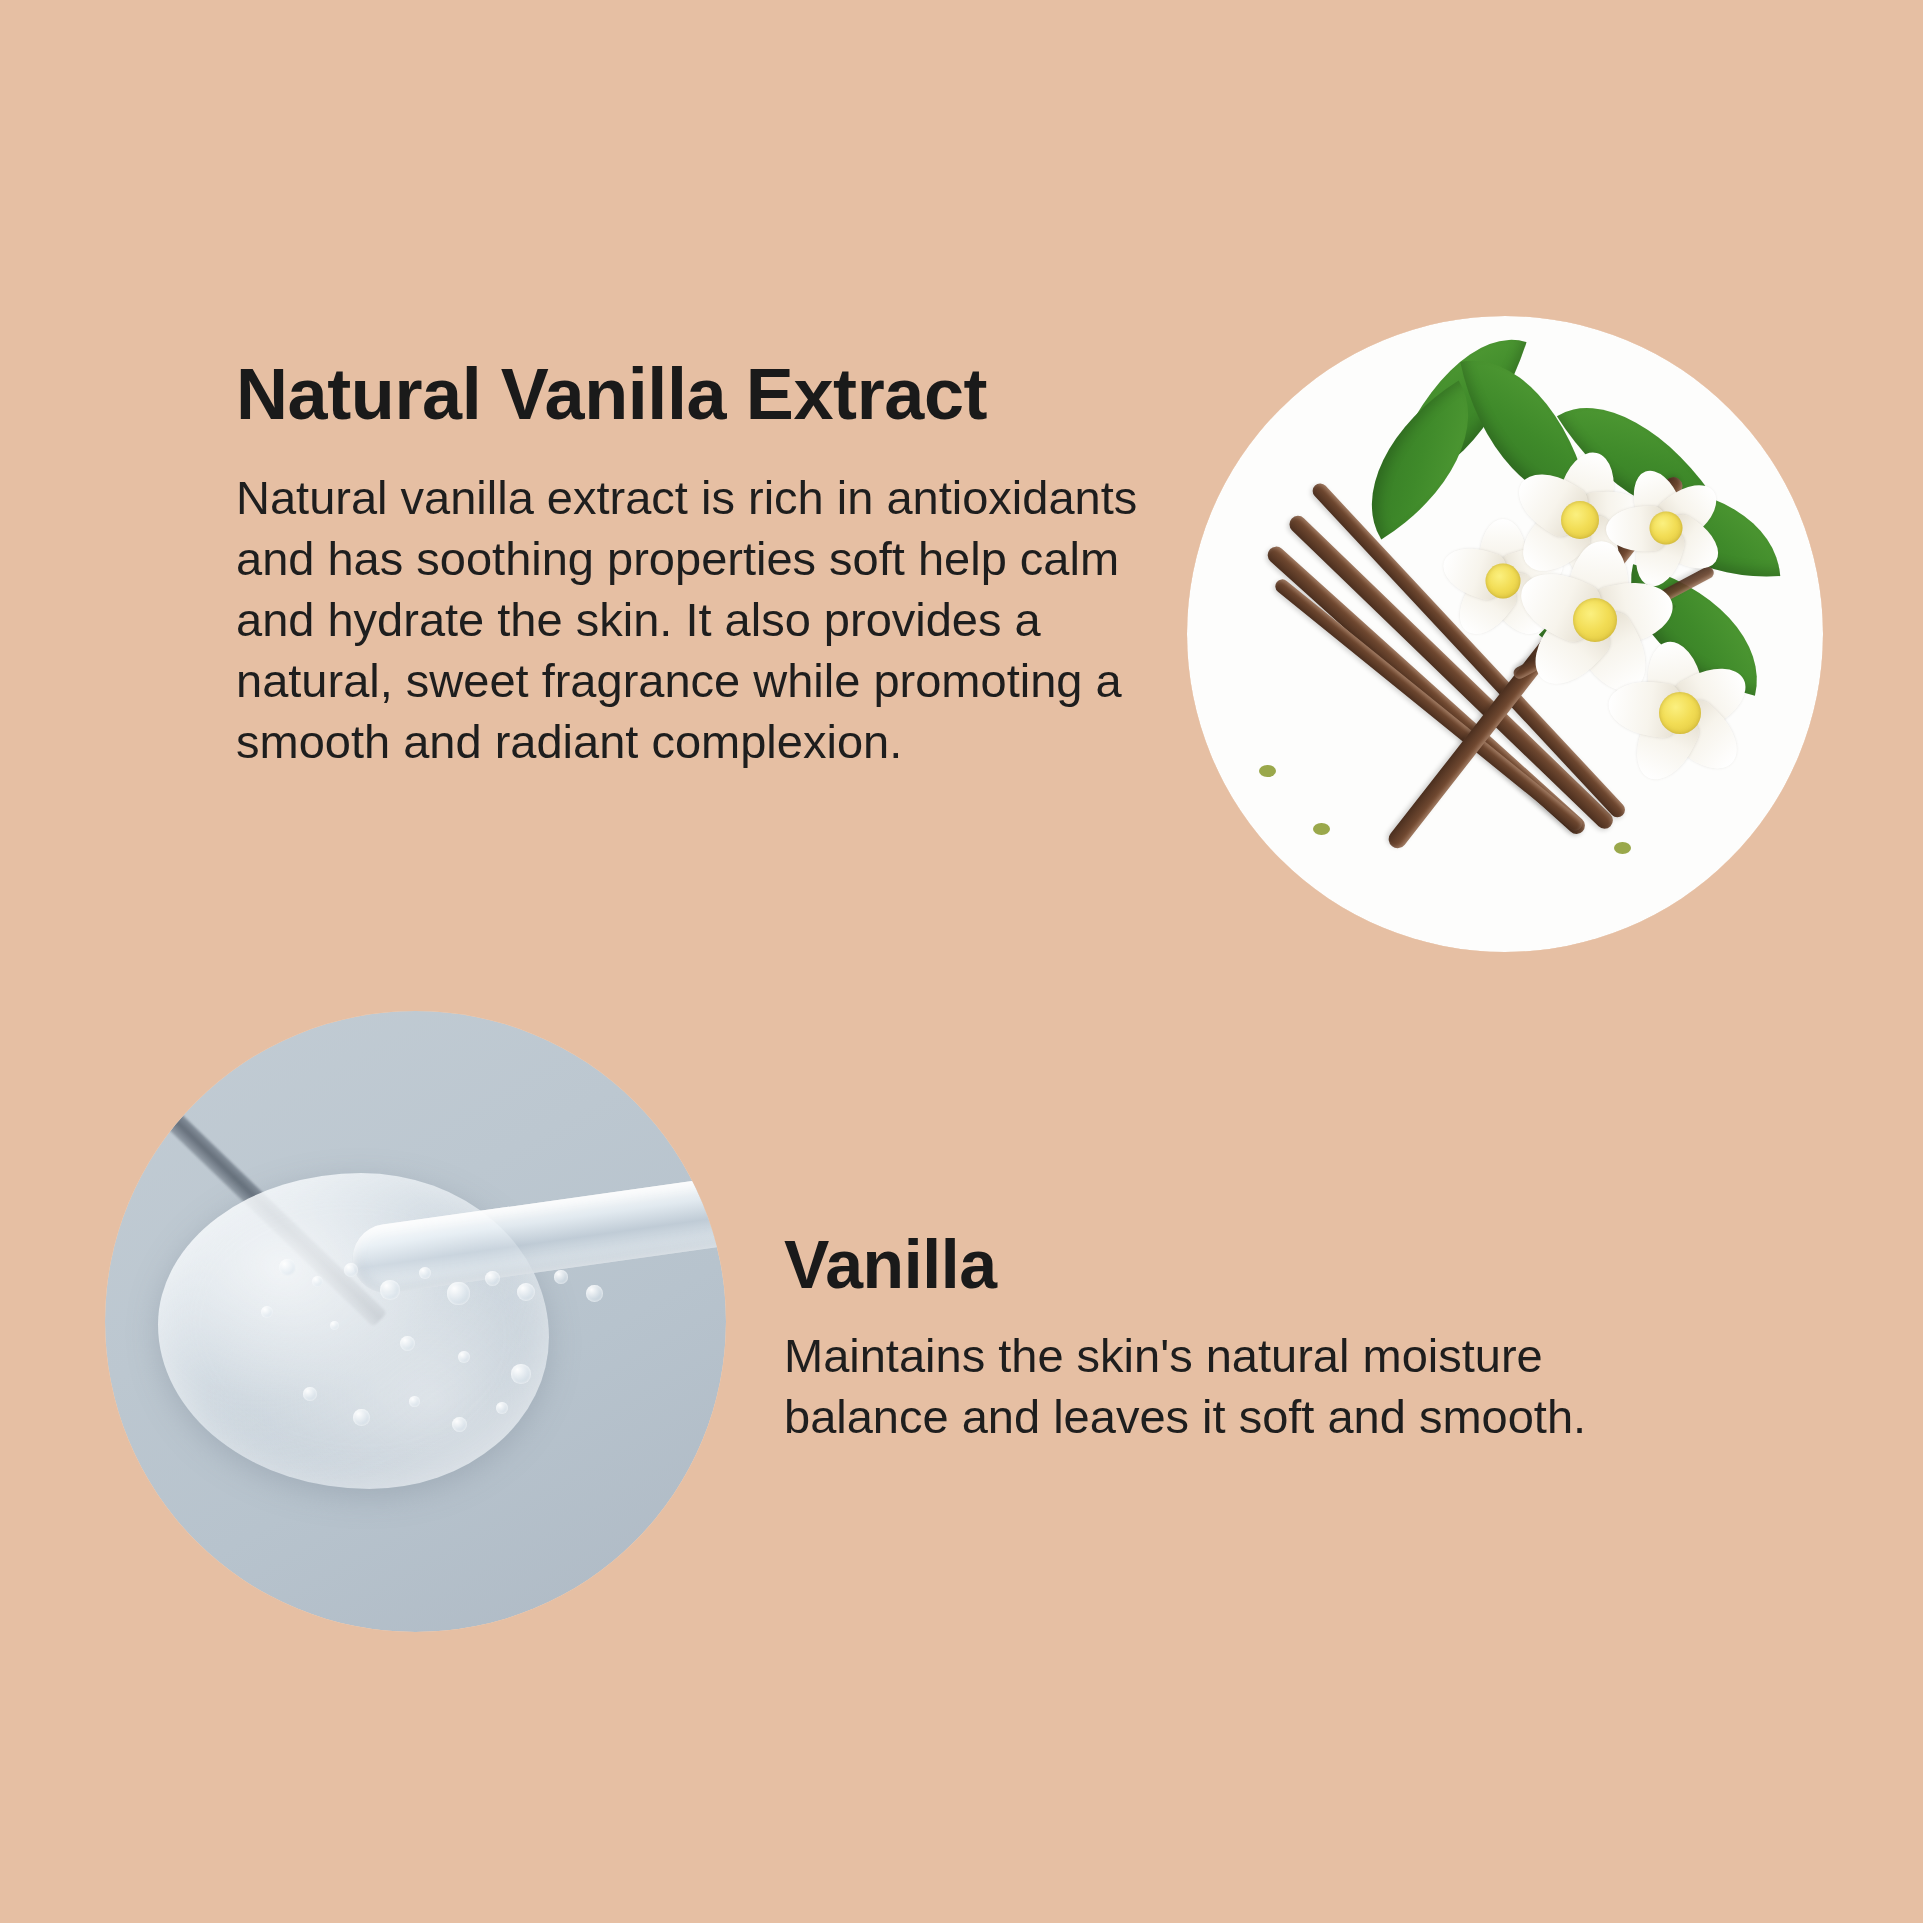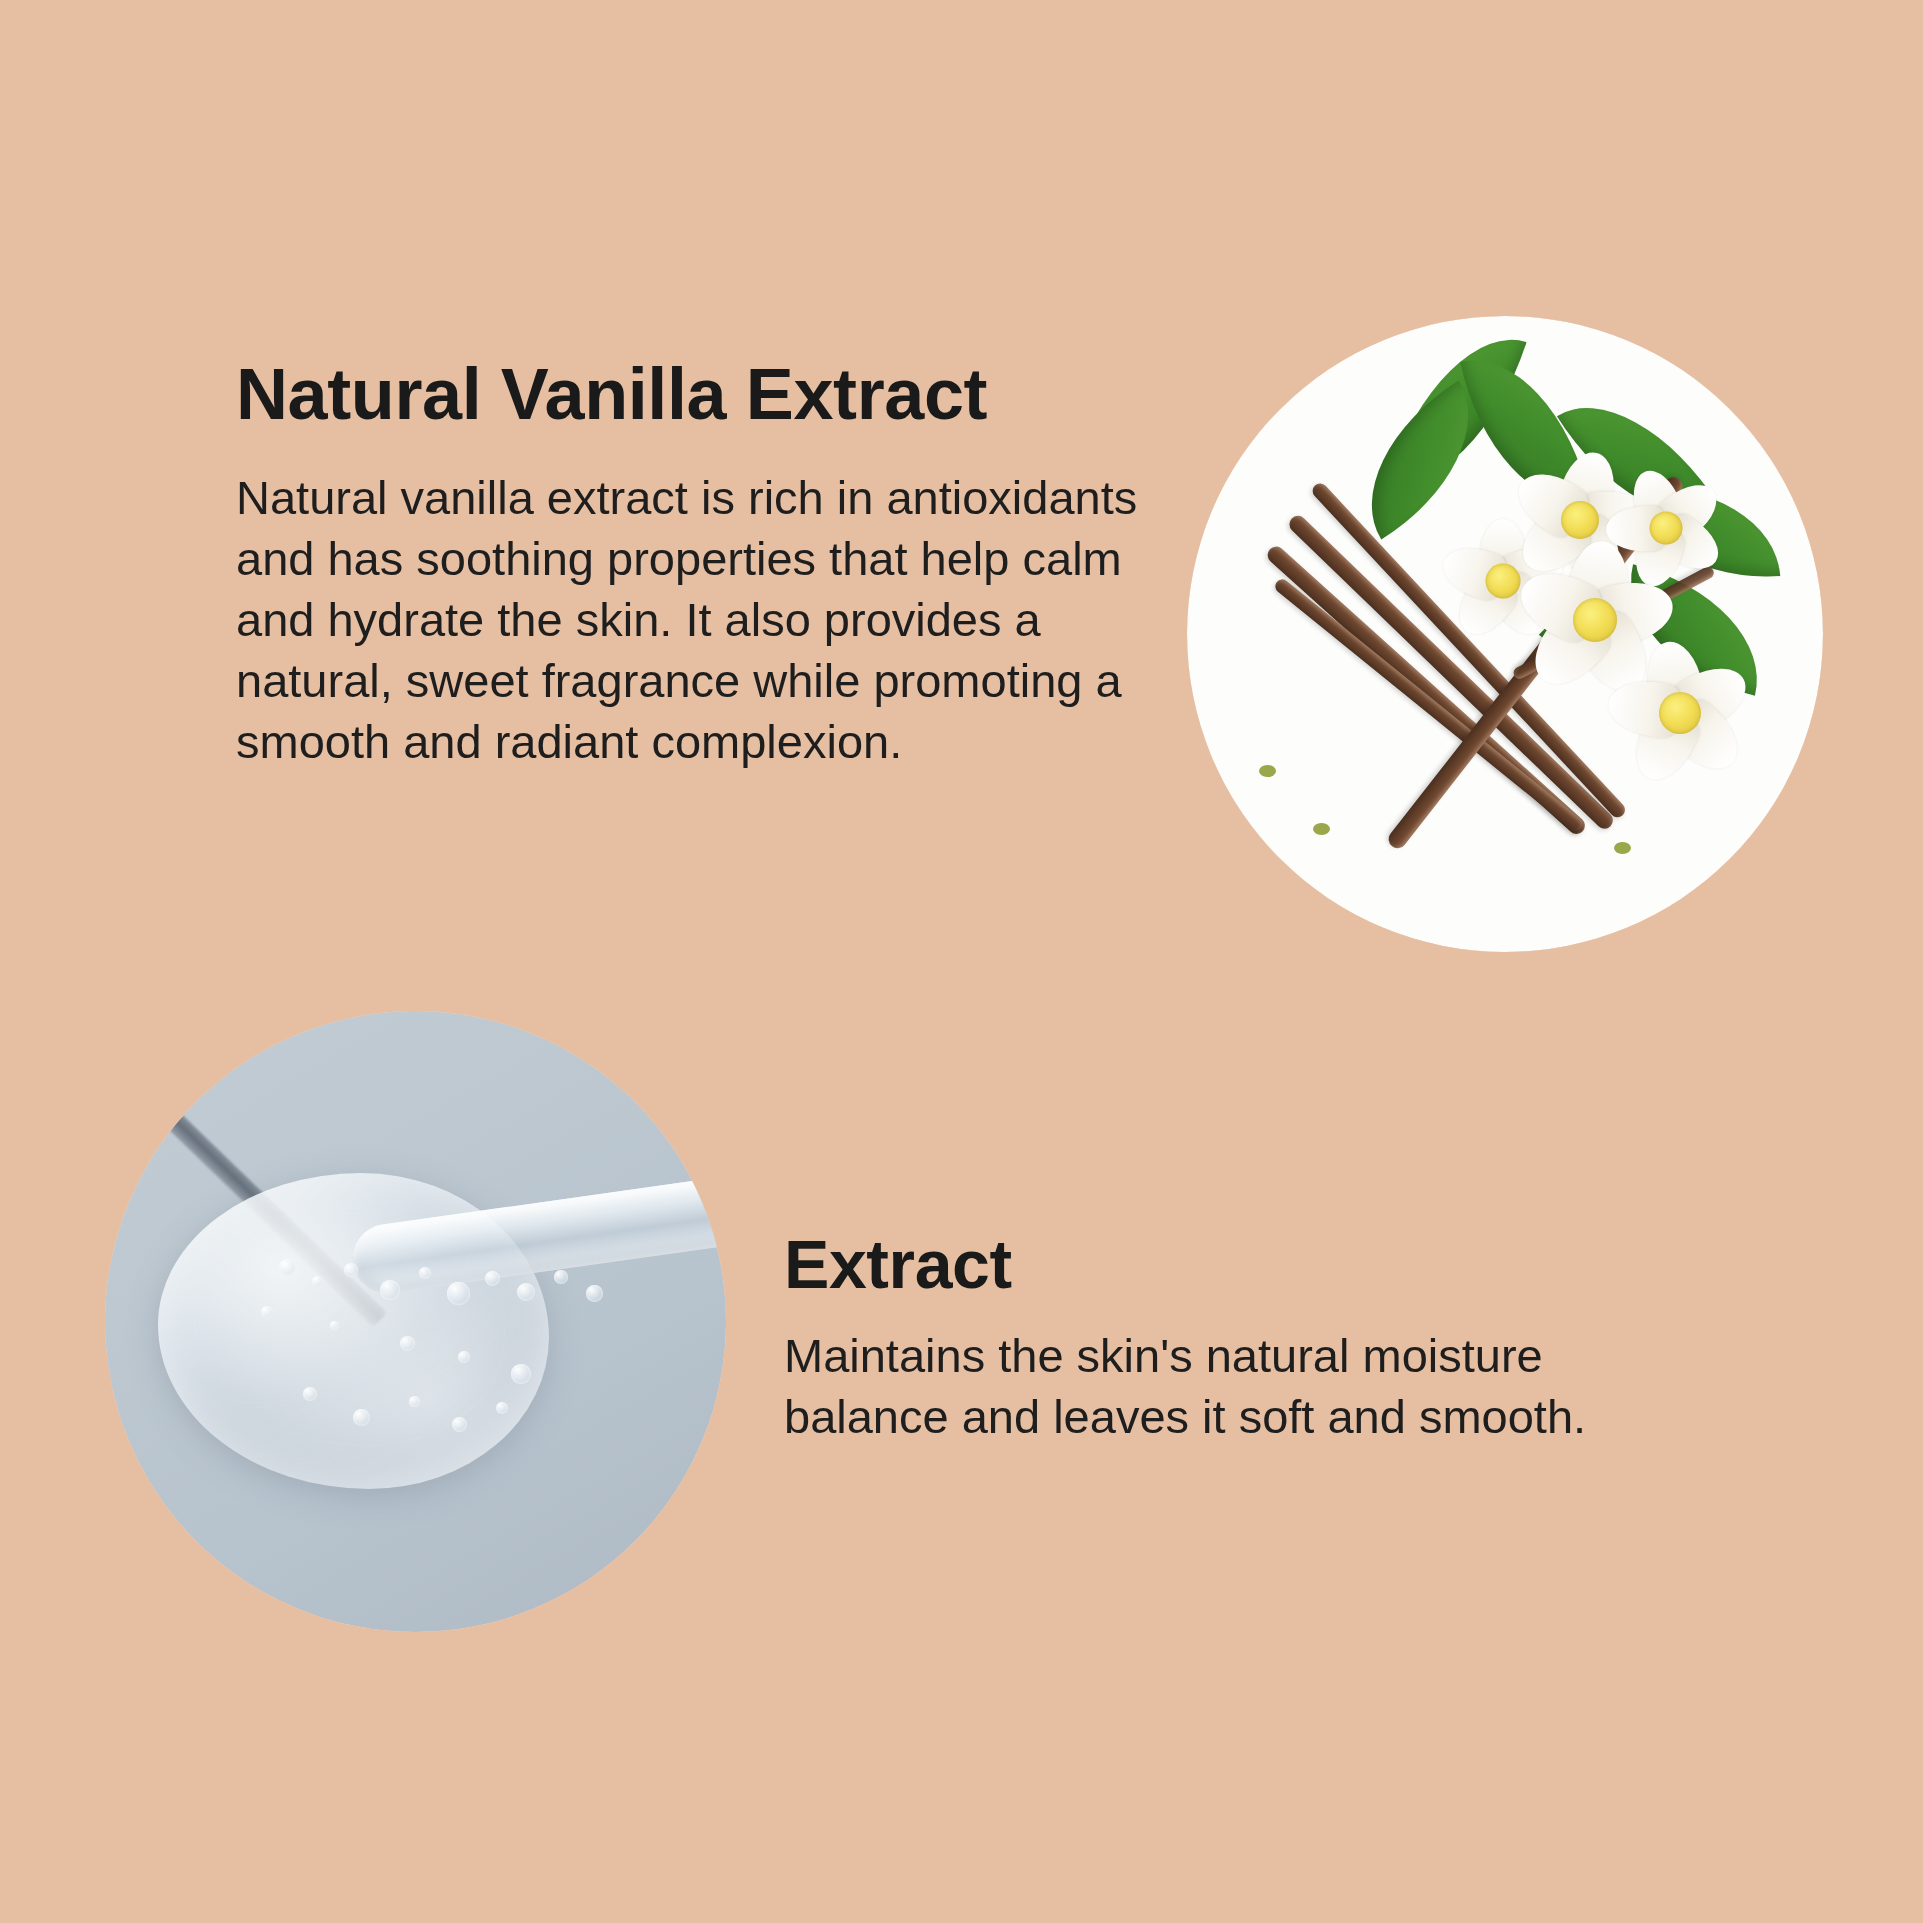--- a/index.html
+++ b/index.html
@@ -195,21 +195,21 @@
     box-shadow: inset 0 0 4.5px rgba(160,135,40,.5);
   }
 </style>
 </head>
 <body>
 
 <div id="page">
 
   <div class="block" id="vanilla-text">
     <h1 class="heading">Natural Vanilla Extract</h1>
-    <p class="body-text">Natural vanilla extract is rich in antioxidants and has soothing properties that help calm and hydrate the skin. It also provides a natural, sweet fragrance while promoting a smooth and radiant complexion.</p>
+    <p class="body-text">Natural vanilla extract is rich in antioxidants and has soothing properties soft help calm and hydrate the skin. It also provides a natural, sweet fragrance while promoting a smooth and radiant complexion.</p>
   </div>
 
   <div class="photo-circle" id="vanilla-photo">
     <div class="photo-inner">
 
       <div class="leaf" style="left:225px; top:7.5px; width:90px; height:173px; transform:rotate(18deg);"></div>
       <div class="leaf" style="left:289px; top:34px; width:98px; height:162px; transform:rotate(-12deg) scaleX(-1);"></div>
       <div class="leaf" style="left:186px; top:69px; width:94px; height:150px; transform:rotate(58deg) scaleX(-1);"></div>
       <div class="leaf" style="left:406px; top:64px; width:90px; height:162px; transform:rotate(-32deg) scaleX(-1);"></div>
       <div class="leaf" style="left:451px; top:167px; width:139px; height:98px; transform:rotate(-4deg) scaleX(-1);"></div>
@@ -300,18 +300,18 @@
       <div class="bub" style="left:198px;top:376px;width:13.5px;height:13.5px;"></div>
       <div class="bub" style="left:248px;top:398px;width:16.5px;height:16.5px;"></div>
       <div class="bub" style="left:304px;top:385px;width:10.5px;height:10.5px;"></div>
       <div class="bub" style="left:347px;top:406px;width:15px;height:15px;"></div>
       <div class="bub" style="left:391px;top:391px;width:12px;height:12px;"></div>
     </div>
     <div class="ring"></div>
   </div>
 
   <div class="block" id="glycerin-text">
-    <h2 class="heading">Extract</h2>
+    <h2 class="heading">Vanilla</h2>
     <p class="body-text">Maintains the skin's natural moisture balance and leaves it soft and smooth.</p>
   </div>
 
 </div>
 
 
 </body></html>

